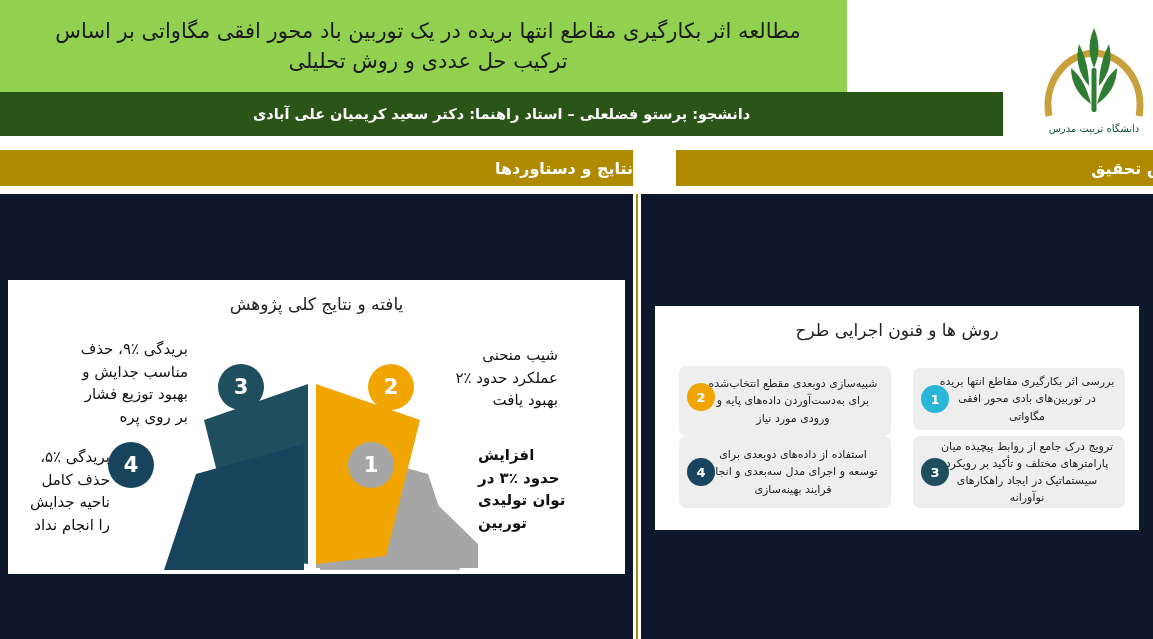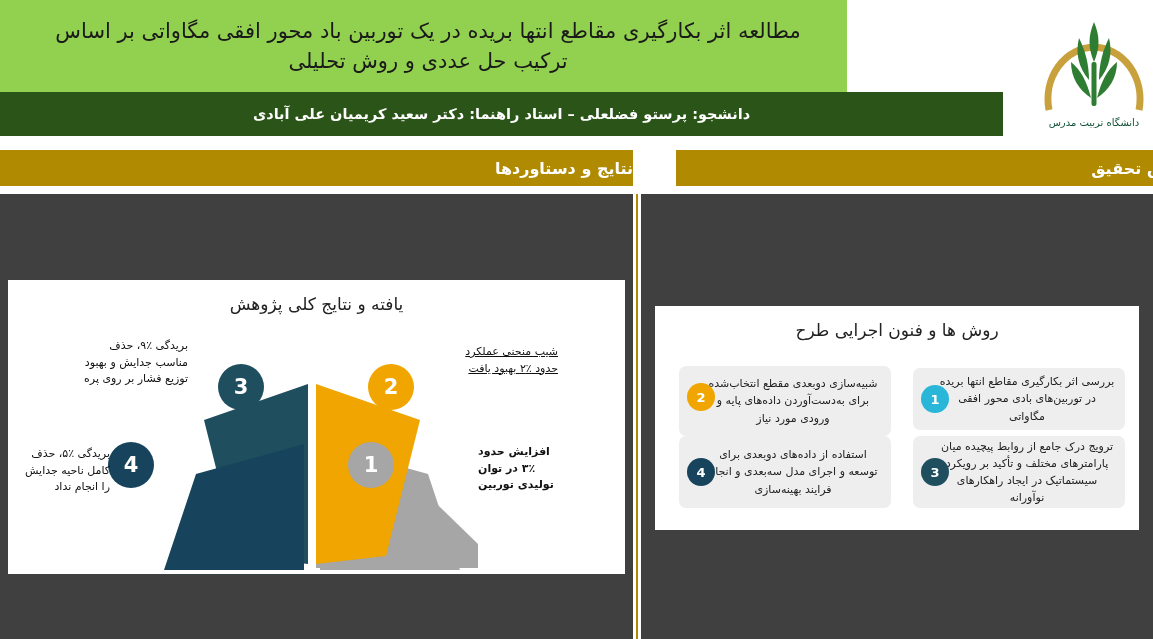--- a/index.html
+++ b/index.html
@@ -23,39 +23,39 @@
     font-weight:400; direction:rtl;
   }
   .authors-band {
     position:absolute; left:0; top:92px; width:1003px; height:44px;
     background:#2b5418; display:flex; align-items:center; justify-content:center;
   }
   .authors-band .authors { color:#ffffff; font-size:14.5px; font-weight:bold; direction:rtl; }
 
   .logo-box {
     position:absolute; left:1003px; top:0; width:150px; height:136px;
-    background:#ffffff; display:flex; align-items:center; justify-content:center;padding-left:32px;
+    background:#ffffff; display:flex; align-items:flex-end; justify-content:center;padding-left:32px;
   }
   .logo-wrap { position:relative; width:118px; height:124px; }
   .logo-caption {
     position:absolute; bottom:2px; left:0; width:100%; text-align:center;
     font-size:10px; color:#0f5136; letter-spacing:0.5px;
   }
 
   
   .bar {
     position:absolute; top:150px; height:36px; background:#b08a00;
     display:flex; align-items:center; justify-content:flex-start;
   }
   .bar span { color:#ffffff; font-size:16px; font-weight:bold; }
   .bar-results { left:0; width:633px; }
   .bar-method  { left:641px; width:512px;margin-left:35px; }
 
   
-  .panel { position:absolute; top:194px; height:445px; background:#404040; }
+  .panel { position:absolute; top:194px; height:445px; background:#0f172a; }
   .panel-results { left:0; width:633px; }
   .panel-method  { left:641px; width:512px; }
   .panel-divider { position:absolute; left:636px; top:194px; width:2px; height:445px; background:#b08a00; }
 
   .card { position:absolute; background:#ffffff; }
   .card-results { left:8px; top:86px; width:617px; height:294px; }
   .card-method  { left:14px; top:112px; width:484px; height:224px; }
 
   .card-heading {
     position:absolute; width:100%; text-align:center; font-size:17px; color:#222;
@@ -64,21 +64,21 @@
 
   
   .fan { position:absolute; left:0; top:44px; width:617px; height:250px; }
   .fan svg { position:absolute; left:0; top:0; }
   .fan-num {
     position:absolute; width:46px; height:46px; border-radius:50%;
     display:flex; align-items:center; justify-content:center;
     color:#ffffff; font-size:21px; font-weight:bold;
   }
   .fan-label {
-    position:absolute; font-size:11px; line-height:1.5; color:#111; direction:rtl;
+    position:absolute; font-size:15px; line-height:1.5; color:#111; direction:rtl;
   }
 
   
   .mbox {
     position:absolute; background:#eeeeee; border-radius:7px;
     display:flex; align-items:center; direction:rtl;
   }
   .mbox .mtext {
     font-size:11px; line-height:1.55; color:#222; text-align:center; direction:rtl;
     flex:1; padding: 6px 10px 6px 26px;
@@ -149,21 +149,21 @@
 
           <rect x="302" y="55" width="6" height="195" fill="#ffffff"></rect>
         </svg>
 
         <div class="fan-num" style="left:340px; top:118px; background:#a6a6a6;">1</div>
         <div class="fan-num" style="left:360px; top:40px; background:#f0a500;">2</div>
         <div class="fan-num" style="left:210px; top:40px; background:#1f4e5f;">3</div>
         <div class="fan-num" style="left:100px; top:118px; background:#17445c;">4</div>
 
         <div class="fan-label" style="left:470px; top:120px; width:88px; text-align:left;font-weight:bold;">افزایش حدود ٪۳ در توان تولیدی توربین</div>
-        <div class="fan-label" style="left:440px; top:20px; width:110px; text-align:right;text-decoration:underline;">شیب منحنی عملکرد حدود ٪۲ بهبود یافت</div>
+        <div class="fan-label" style="left:440px; top:20px; width:110px; text-align:right;">شیب منحنی عملکرد حدود ٪۲ بهبود یافت</div>
         <div class="fan-label" style="left:70px; top:14px; width:110px; text-align:right;">بریدگی ٪۹، حذف مناسب جدایش و بهبود توزیع فشار بر روی پره</div>
         <div class="fan-label" style="left:10px; top:122px; width:92px; text-align:right;">بریدگی ٪۵، حذف کامل ناحیه جدایش را انجام نداد</div>
       </div>
     </div>
   </div>
 
   <div class="panel-divider"></div>
 
   <div class="panel panel-method">
     <div class="card card-method">

